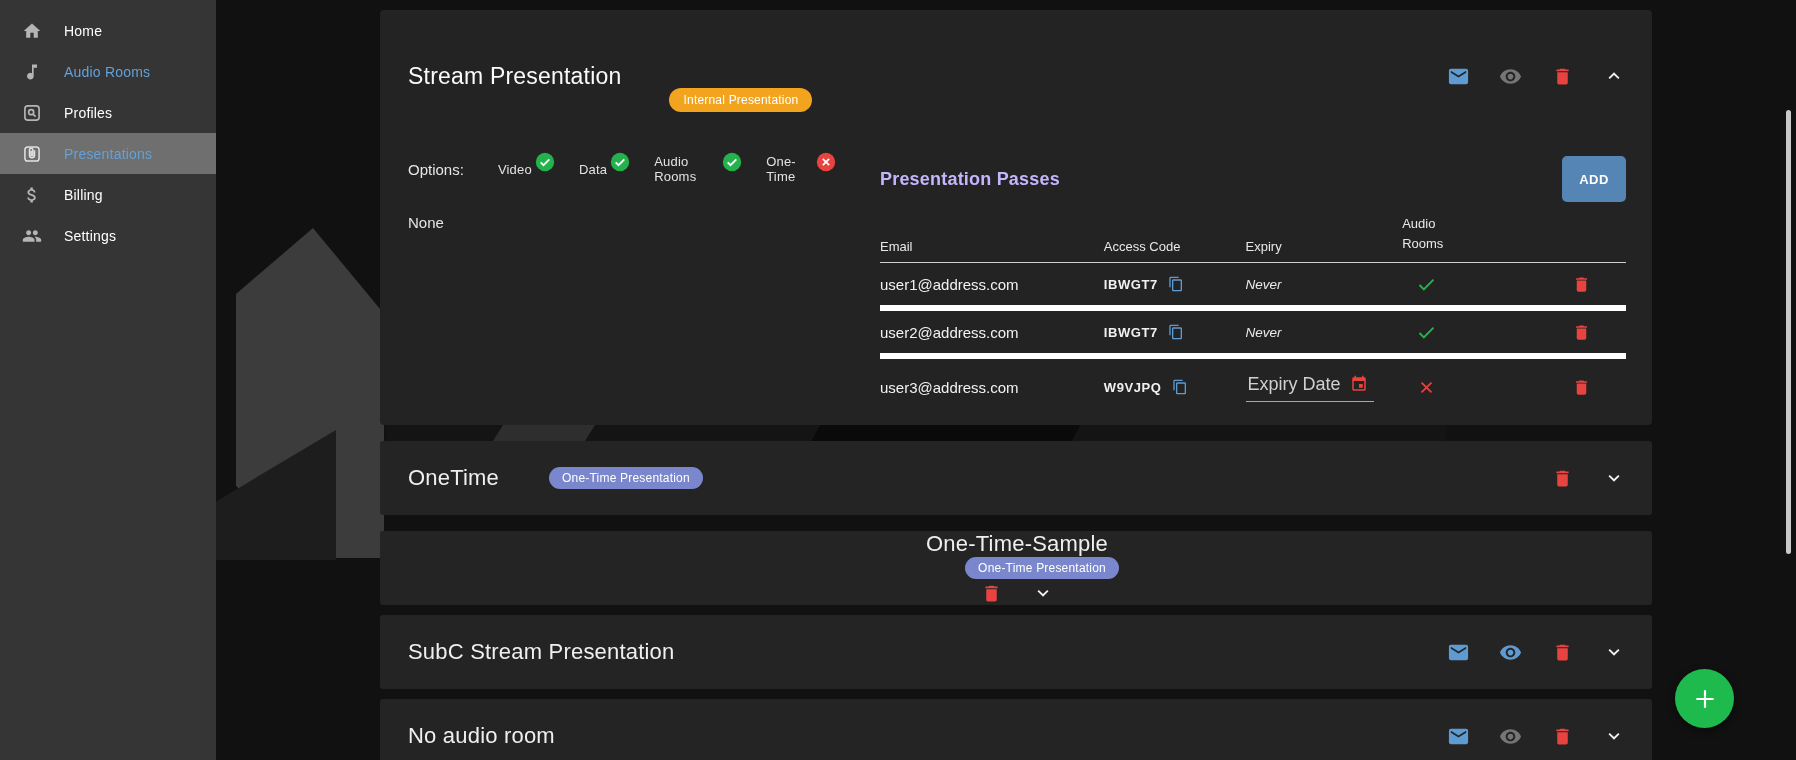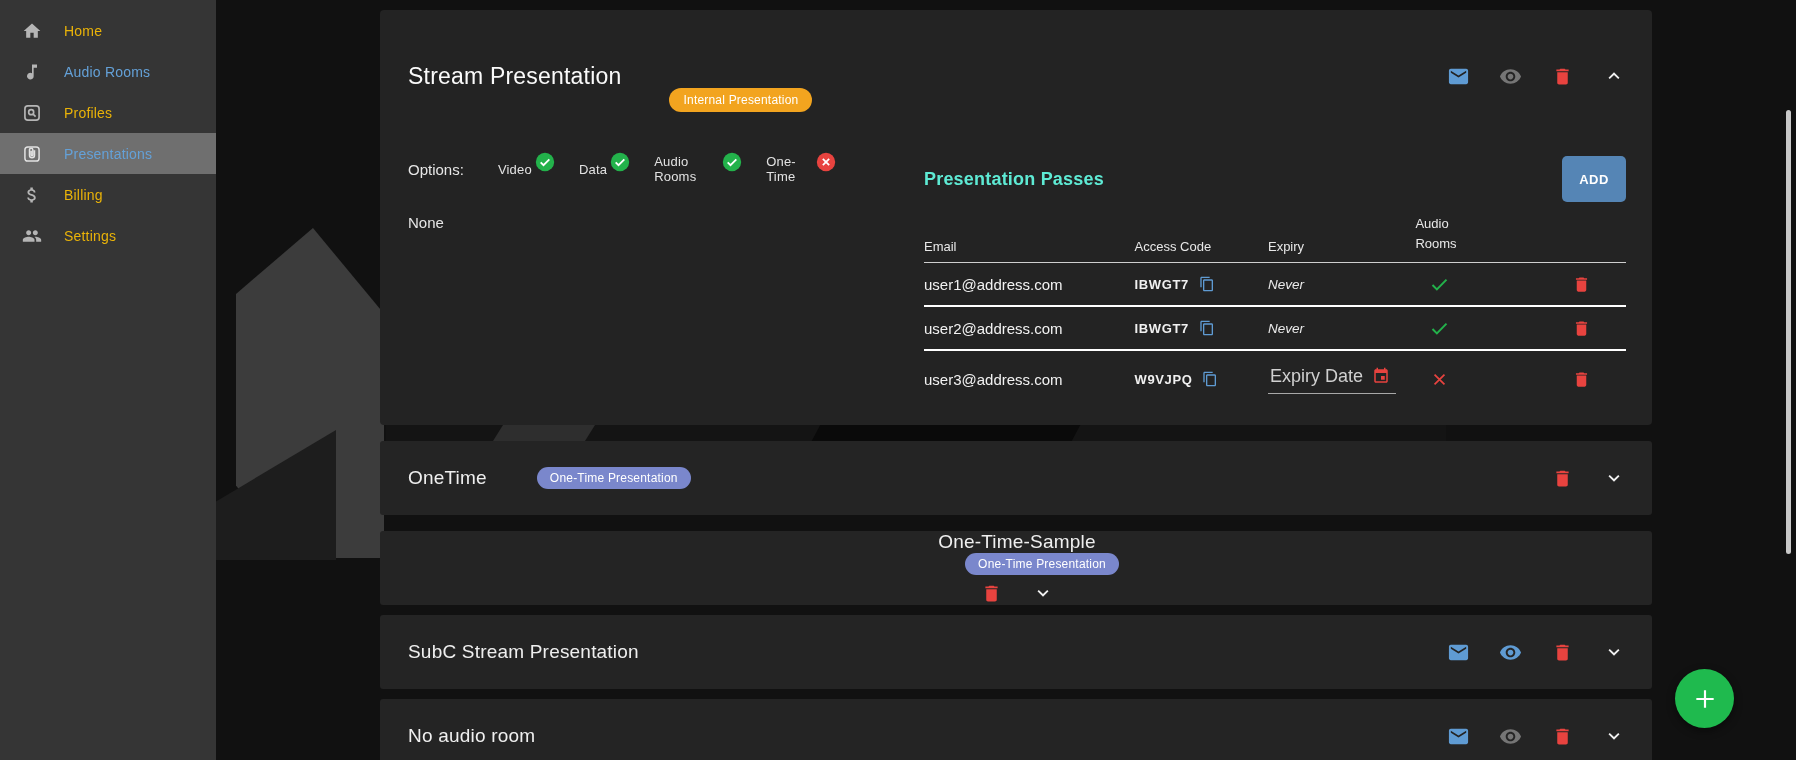--- a/index.html
+++ b/index.html
@@ -3,77 +3,77 @@
 <meta charset="utf-8">
 <style>
   html,body{margin:0;padding:0;background:#000;}
   .stage{position:relative;width:1796px;height:760px;overflow:hidden;
          background:#101010;font-family:"Liberation Sans","DejaVu Sans",sans-serif;
          -webkit-font-smoothing:antialiased;}
   
   .sidebar{position:absolute;left:0;top:0;width:216px;height:760px;background:#353535;z-index:5;padding-top:10px;box-sizing:border-box;}
   .side-item{height:41px;display:flex;align-items:center;padding-left:22px;cursor:pointer;}
   .side-item .sicon{width:20px;height:20px;color:#b5b5b5;display:flex;align-items:center;justify-content:center;flex:0 0 20px;}
-  .side-item .slabel{margin-left:22px;font-size:14px;color:#eab308;letter-spacing:.2px;}
+  .side-item .slabel{margin-left:22px;font-size:14px;color:#ffffff;letter-spacing:.2px;}
   .side-item.link .slabel{color:#64a1d8;}
   .side-item.selected{background:#6f6f6f;}
   .side-item.selected .sicon{color:#e2e2e2;}
   
   .content{position:absolute;left:216px;top:0;width:1580px;height:760px;background:#111111;}
   .bg-shape{position:absolute;z-index:0;}
   
   .card{position:absolute;left:164px;top:10px;width:1272px;height:415px;background:#232323;border-radius:4px;z-index:2;box-sizing:border-box;}
   .card-header{display:flex;align-items:center;padding:30px 26px 0 28px;}
   .card-title{font-size:23px;font-weight:500;color:#fafafa;letter-spacing:.2px;}
   .badge-orange{margin-left:48px;background:#f2a41f;color:#fff;font-size:12px;font-weight:500;
                 padding:5px 14px;border-radius:13px;letter-spacing:.2px;margin-top:48px;}
   .hspacer{flex:1;}
   .iconbtn{width:24px;height:24px;display:flex;align-items:center;justify-content:center;cursor:pointer;}
   .icon-row{display:flex;align-items:center;gap:28px;}
   .c-mail{color:#5f9bd3;} .c-eye{color:#757575;} .c-eye-on{color:#5f9bd3;}
   .c-trash{color:#e8433f;} .c-chev{color:#f0f0f0;}
-  .card-body{display:flex;padding:0 26px 0 28px;margin-top:42px;gap:44px;}
+  .card-body{display:flex;padding:0 26px 0 28px;margin-top:42px;}
   .left-col{width:452px;flex:0 0 452px;}
   .options-row{display:flex;align-items:center;}
   .options-label{font-size:15px;color:#e6e6e6;margin-right:34px;}
   .opt{display:flex;align-items:center;margin-right:24px;}
   .opt-name{font-size:13px;color:#e2e2e2;letter-spacing:.2px;}
   .opt-dot{width:20px;height:20px;margin-left:3px;transform:translateY(-7px);}
   .sources{margin-top:28px;font-size:15px;color:#e6e6e6;line-height:1.5;}
   
   .right-col{flex:1;padding-top:2px;}
   .passes-head{display:flex;align-items:center;}
-  .passes-title{font-size:18px;font-weight:700;color:#5eead4;margin-left:20px;letter-spacing:.2px;}
+  .passes-title{font-size:18px;font-weight:700;color:#c4b5fd;margin-left:20px;letter-spacing:.2px;}
   .add-btn{margin-left:auto;background:#5585b5;color:#fff;border:none;border-radius:5px;
            width:64px;height:46px;font-size:13px;font-weight:700;letter-spacing:.5px;cursor:pointer;
            font-family:Liberation Sans, sans-serif;}
   .ptable{margin-top:12px;margin-left:20px;}
   .prow-grid{display:grid;grid-template-columns:30% 19% 21% 14% 16%;align-items:center;}
   .thead{align-items:end;padding-bottom:8px;border-bottom:1px solid #cfcfcf;}
   .th{font-size:13px;font-weight:500;color:#e8e8e8;}
   .th-rooms{max-width:46px;line-height:1.55;}
-  .trow{border-bottom:2px solid #ffffff;height:42px;}
+  .trow{border-bottom:6px solid #ffffff;height:42px;}
   .trow-last{border-bottom:none;height:56px;}
   .td-email{font-size:15px;color:#f2f2f2;}
   .td-code{display:flex;align-items:center;font-size:13px;font-weight:700;color:#f0f0f0;letter-spacing:.6px;}
   .copy-ic{margin-left:10px;color:#5f9bd3;width:16px;height:16px;cursor:pointer;}
   .td-never{font-size:13.5px;font-style:italic;color:#eaeaea;}
   .td-rooms{display:flex;align-items:center;}
   .ok-ic{color:#23b24b;width:21px;height:21px;margin-left:14px;}
   .no-ic{color:#e8433f;width:17px;height:17px;margin-left:16px;}
   .td-action{display:flex;justify-content:flex-end;padding-right:32px;}
   .expiry-wrap{display:flex;align-items:center;border-bottom:1px solid #a8a8a8;width:128px;padding-bottom:5px;}
   .expiry-input{background:transparent;border:none;outline:none;color:#e5e5e5;font-size:18px;width:100px;
                 font-family:"Liberation Sans",sans-serif;}
   .expiry-input::placeholder{color:#d0d0d0;opacity:1;}
   .cal-ic{color:#e8433f;width:18px;height:18px;cursor:pointer;}
   
   .prow{position:absolute;left:164px;width:1272px;height:74px;background:#242424;border-radius:3px;
         display:flex;align-items:center;padding:0 26px 0 28px;box-sizing:border-box;z-index:2;}
-  .prow-title{font-size:19px;color:#efefef;letter-spacing:.2px;}
+  .prow-title{font-size:22px;color:#efefef;letter-spacing:.2px;}
   .badge-indigo{margin-left:50px;background:#7a87cc;color:#fff;font-size:12px;padding:4px 13px;border-radius:12px;letter-spacing:.2px;}
   
   .fab{position:absolute;left:1675px;top:669px;width:59px;height:59px;border-radius:50%;background:#1fba4e;
        display:flex;align-items:center;justify-content:center;cursor:pointer;z-index:6;
        box-shadow:0 3px 8px rgba(0,0,0,.45);}
   .scroll-thumb{position:absolute;left:1786px;top:110px;width:5px;height:444px;background:#c9c9c9;border-radius:3px;z-index:7;cursor:pointer;}
   svg{display:block;}
 </style>
 </head>
 <body>

